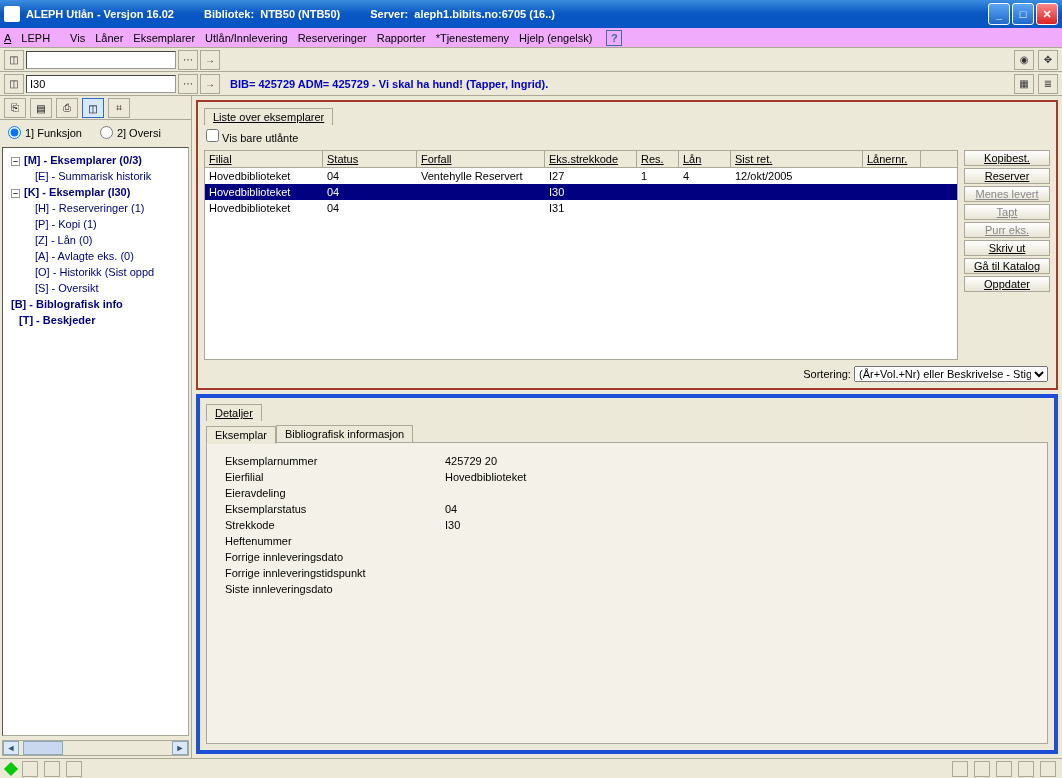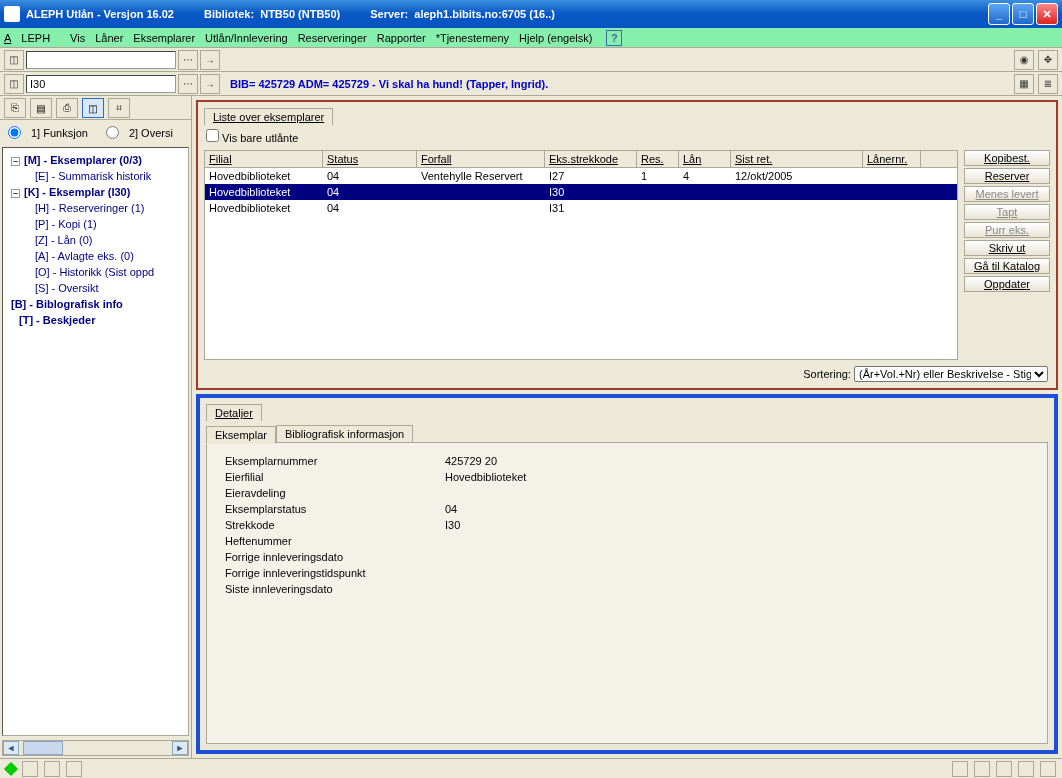--- a/index.html
+++ b/index.html
@@ -7,42 +7,42 @@
 
 .titlebar { height: 28px; background: linear-gradient(to bottom, #3a8dde 0%, #0856c3 50%, #0856c3 100%); display: flex; align-items: center; padding: 0 4px; color: #fff; font-weight: bold; }
 .titlebar .app-icon { width: 16px; height: 16px; background: #fff; border-radius: 2px; margin-right: 6px; }
 .titlebar .title-text { flex: 0 0 auto; margin-right: 30px; }
 .titlebar .spacer { flex: 1; }
 .win-btn { width: 22px; height: 22px; border: 1px solid #fff; border-radius: 3px; margin-left: 2px; display: flex; align-items: center; justify-content: center; color: #fff; font-weight: bold; }
 .win-min { background: linear-gradient(#5ca6f5,#1f69cc); }
 .win-max { background: linear-gradient(#5ca6f5,#1f69cc); }
 .win-close { background: linear-gradient(#f88,#d22); }
 
-.menubar { height: 20px; background: #86efac; border-bottom: 1px solid #aca899; display: flex; align-items: center; padding: 0 4px; }
+.menubar { height: 20px; background: #f0abfc; border-bottom: 1px solid #aca899; display: flex; align-items: center; padding: 0 4px; }
 .menubar span { margin-right: 10px; cursor: default; }
 .menubar .u { text-decoration: underline; }
 .help-icon { width: 16px; height: 16px; border: 1px solid #3b6ea5; color: #3b6ea5; font-weight: bold; display: inline-flex; align-items: center; justify-content: center; margin-left: 4px; }
 
 .toolbar-row { height: 24px; background: #ece9d8; border-bottom: 1px solid #aca899; display: flex; align-items: center; padding: 0 4px; gap: 2px; }
 .tb-btn { width: 20px; height: 20px; border: 1px solid #aca899; background: #ece9d8; display: flex; align-items: center; justify-content: center; font-size: 10px; color: #333; }
 .tb-input { flex: 0 0 150px; height: 18px; border: 1px inset #999; background: #fff; padding: 0 3px; }
 .tb-input-wide { flex: 1; }
 .bib-line { color: #0000cc; font-weight: bold; margin-left: 8px; }
 
 .body-area { display: flex; height: calc(100% - 28px - 20px - 24px - 24px - 20px); }
 .statusbar { height: 20px; background: #ece9d8; border-top: 1px solid #aca899; display: flex; align-items: center; padding: 0 6px; gap: 6px; }
 .status-diamond { width: 10px; height: 10px; background: #0c0; transform: rotate(45deg); }
 .status-ico { width: 16px; height: 16px; border: 1px solid #aca899; }
 
 .left-pane { width: 192px; background: #ece9d8; border-right: 1px solid #aca899; display: flex; flex-direction: column; }
 .left-tabs { height: 24px; display: flex; gap: 4px; padding: 2px 4px; border-bottom: 1px solid #aca899; }
 .left-tab { width: 22px; height: 20px; border: 1px solid #aca899; background: #ece9d8; display:flex;align-items:center;justify-content:center;font-size:10px; }
 .left-tab.active { background: #d6e8fb; border-color: #316ac5; }
 .radio-row { padding: 6px 8px; display: flex; gap: 18px; }
-.radio-row label { display: flex; align-items: center; gap: 10px; }
+.radio-row label { display: flex; align-items: center; gap: 4px; }
 .tree { flex: 1; background: #fff; border: 1px inset #aca899; margin: 2px; padding: 4px; overflow: auto; color: #000080; line-height: 16px; }
 .tree .lvl1 { margin-left: 4px; }
 .tree .lvl2 { margin-left: 28px; }
 .tree .bold { font-weight: bold; }
 .tree .box { display:inline-block; width:9px; height:9px; border:1px solid #999; text-align:center; line-height:7px; font-size:9px; margin-right:4px; background:#fff; color:#333; }
 .left-scroll { height: 16px; background: #ece9d8; border: 1px solid #aca899; margin: 2px; position: relative; }
 .left-scroll .thumb { position:absolute; left:20px; width:40px; top:0; bottom:0; background:#c9d8ef; border:1px solid #8ab; }
 .left-scroll .arr { position:absolute; top:0; bottom:0; width:16px; background:#dbe8f8; border:1px solid #8ab; display:flex;align-items:center;justify-content:center;font-size:9px;color:#357; }
 
 .right-pane { flex: 1; display: flex; flex-direction: column; padding: 4px; gap: 4px; }

